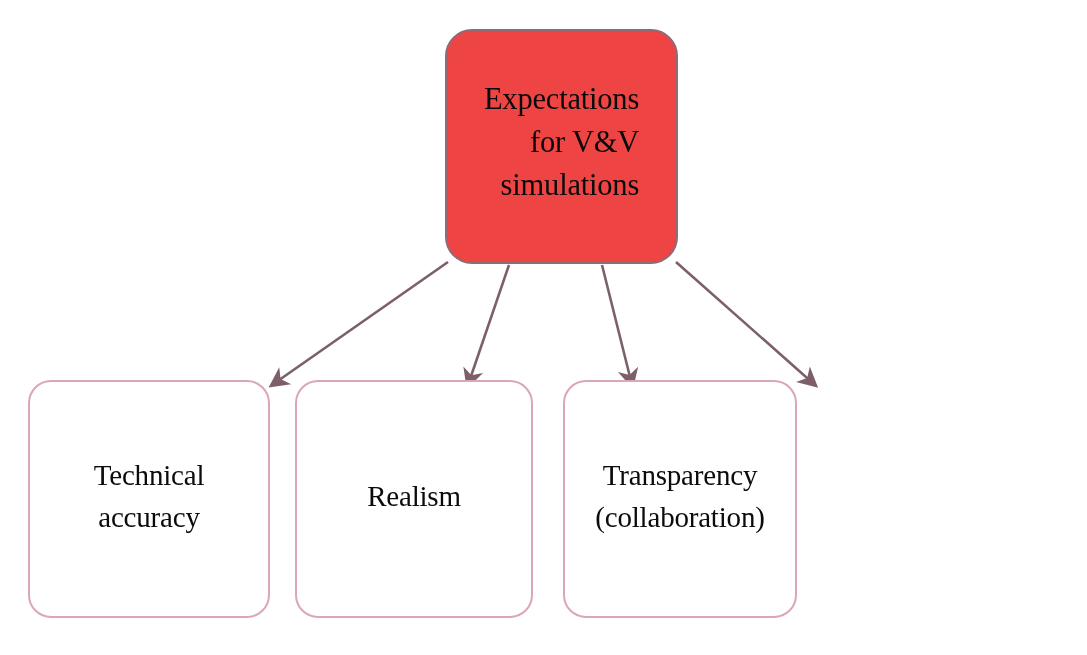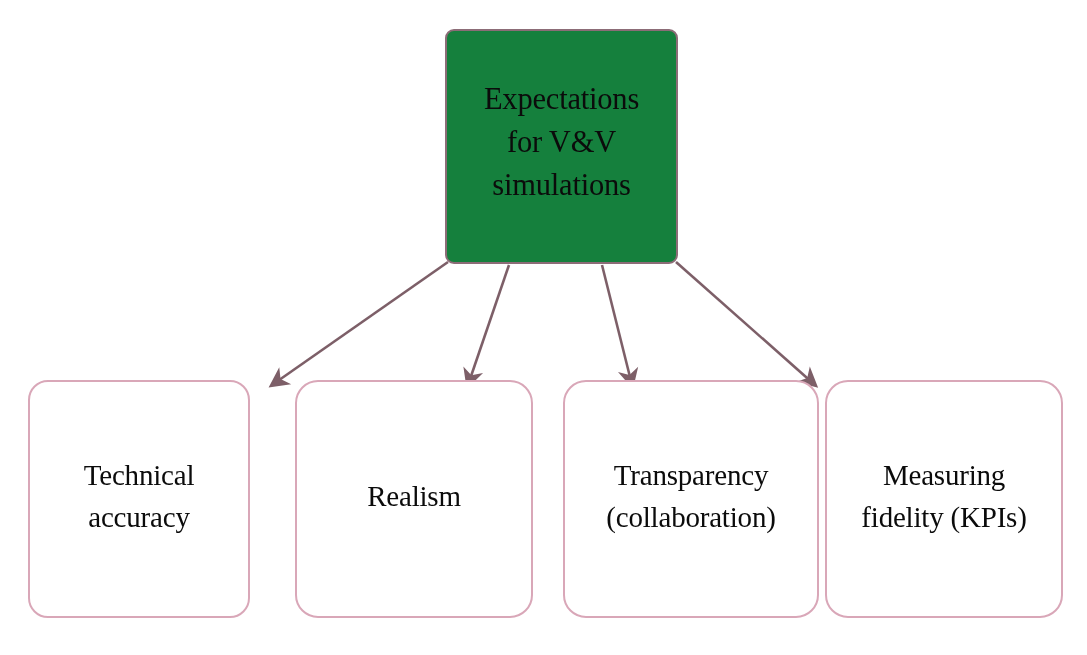--- a/index.html
+++ b/index.html
@@ -39,23 +39,24 @@
     display: block;
     white-space: pre-line;
   }
 
   
   #node-root {
     left: 445px;
     top: 29px;
     width: 233px;
     height: 235px;
-    background: #15803d;
+    background: #ef4444;
     border: 2.6px solid #8c6c77;
-    border-radius: 9px;
+    border-radius: 27px;
+    text-align: right;
   }
   #node-root .node-label {
     font-size: 30.5px;
     line-height: 43px;
     letter-spacing: -0.2px;
     margin-top: -8px;
   }
 
   
   .leaf {
@@ -64,23 +65,23 @@
     background: #ffffff;
     border: 2.4px solid #d9a7b8;
     border-radius: 23px;
   }
   .leaf .node-label {
     font-size: 29px;
     line-height: 42px;
     letter-spacing: -0.2px;
     margin-top: -6px;
   }
-  #node-technical-accuracy { left: 28px;  width: 222px; border-radius: 20px; }
+  #node-technical-accuracy { left: 28px;  width: 242px; }
   #node-realism            { left: 295px; width: 238px; text-align: center; }
-  #node-transparency       { left: 563px; width: 256px; }
+  #node-transparency       { left: 563px; width: 234px; }
   #node-measuring-fidelity { left: 825px; width: 238px; }
 
   
   #node-transparency .node-label,
   #node-measuring-fidelity .node-label {
     width: 270px;
   }
 </style>
 </head>
 <body>
@@ -116,18 +117,14 @@
 
   <div class="node leaf" id="node-realism">
     <span class="node-label">Realism</span>
   </div>
 
   <div class="node leaf" id="node-transparency">
     <span class="node-label">Transparency
 (collaboration)</span>
   </div>
 
-  <div class="node leaf" id="node-measuring-fidelity">
-    <span class="node-label">Measuring
-fidelity (KPIs)</span>
-  </div>
 
 </div>
 
 </body></html>

